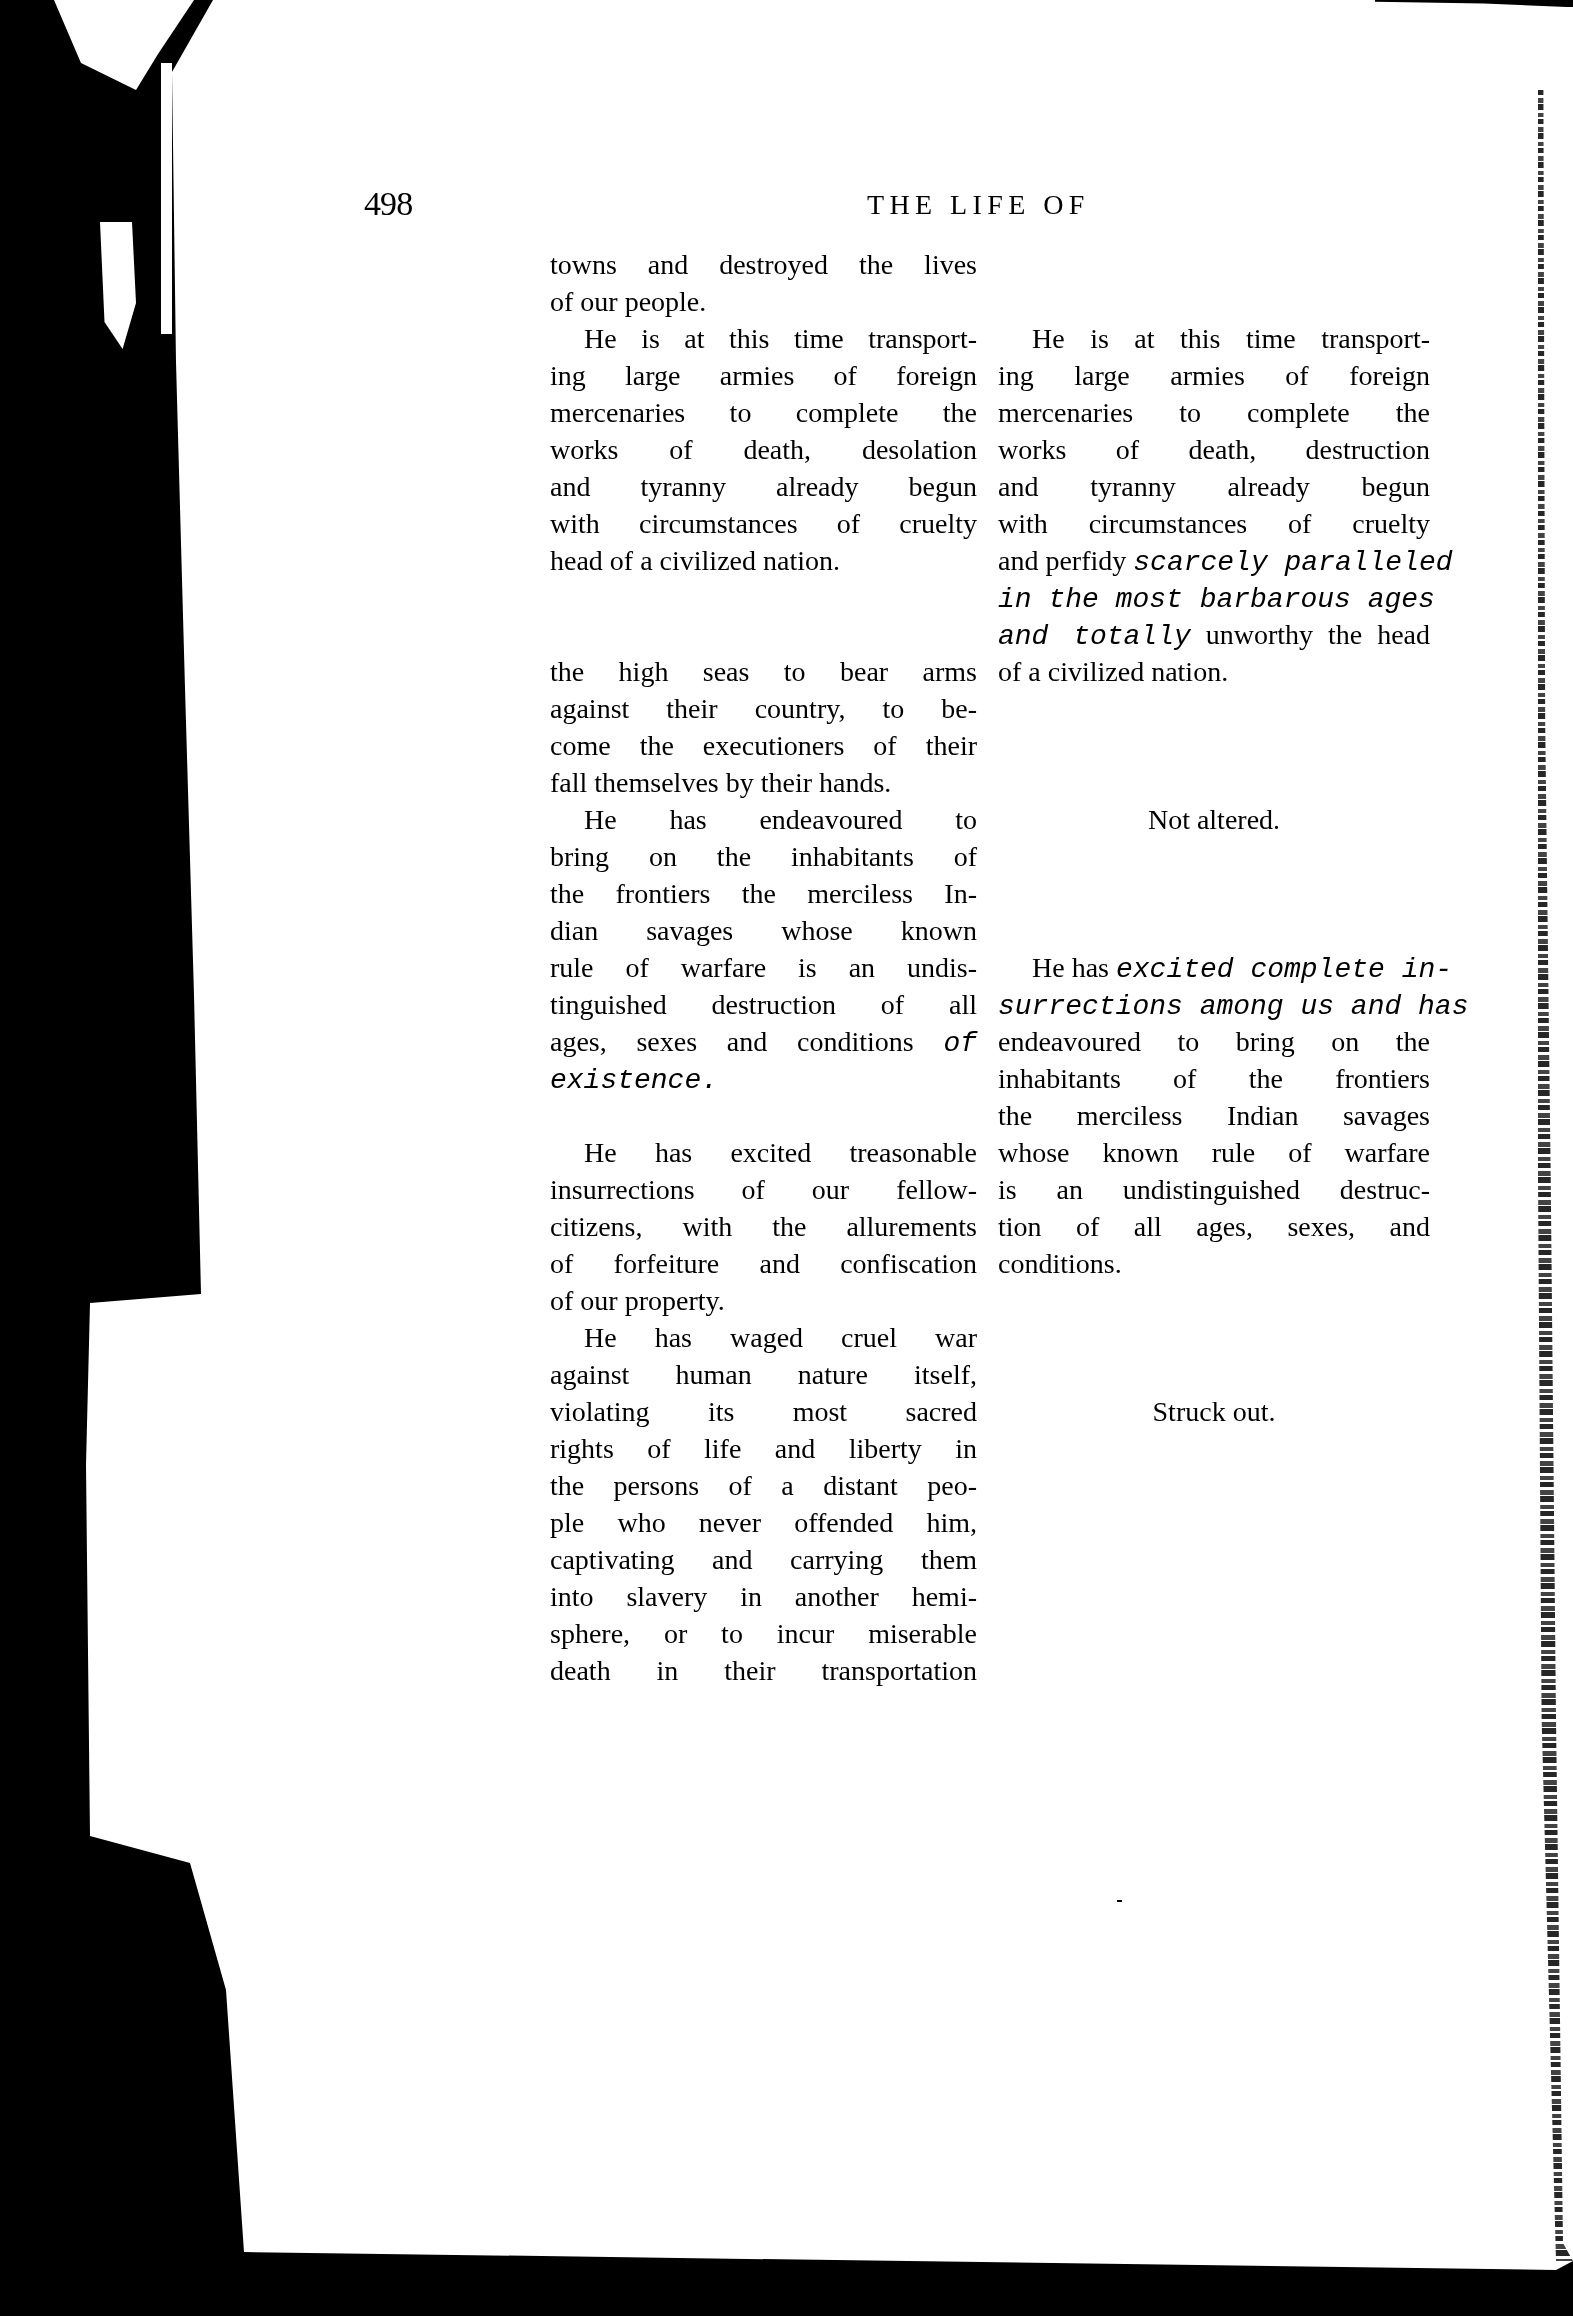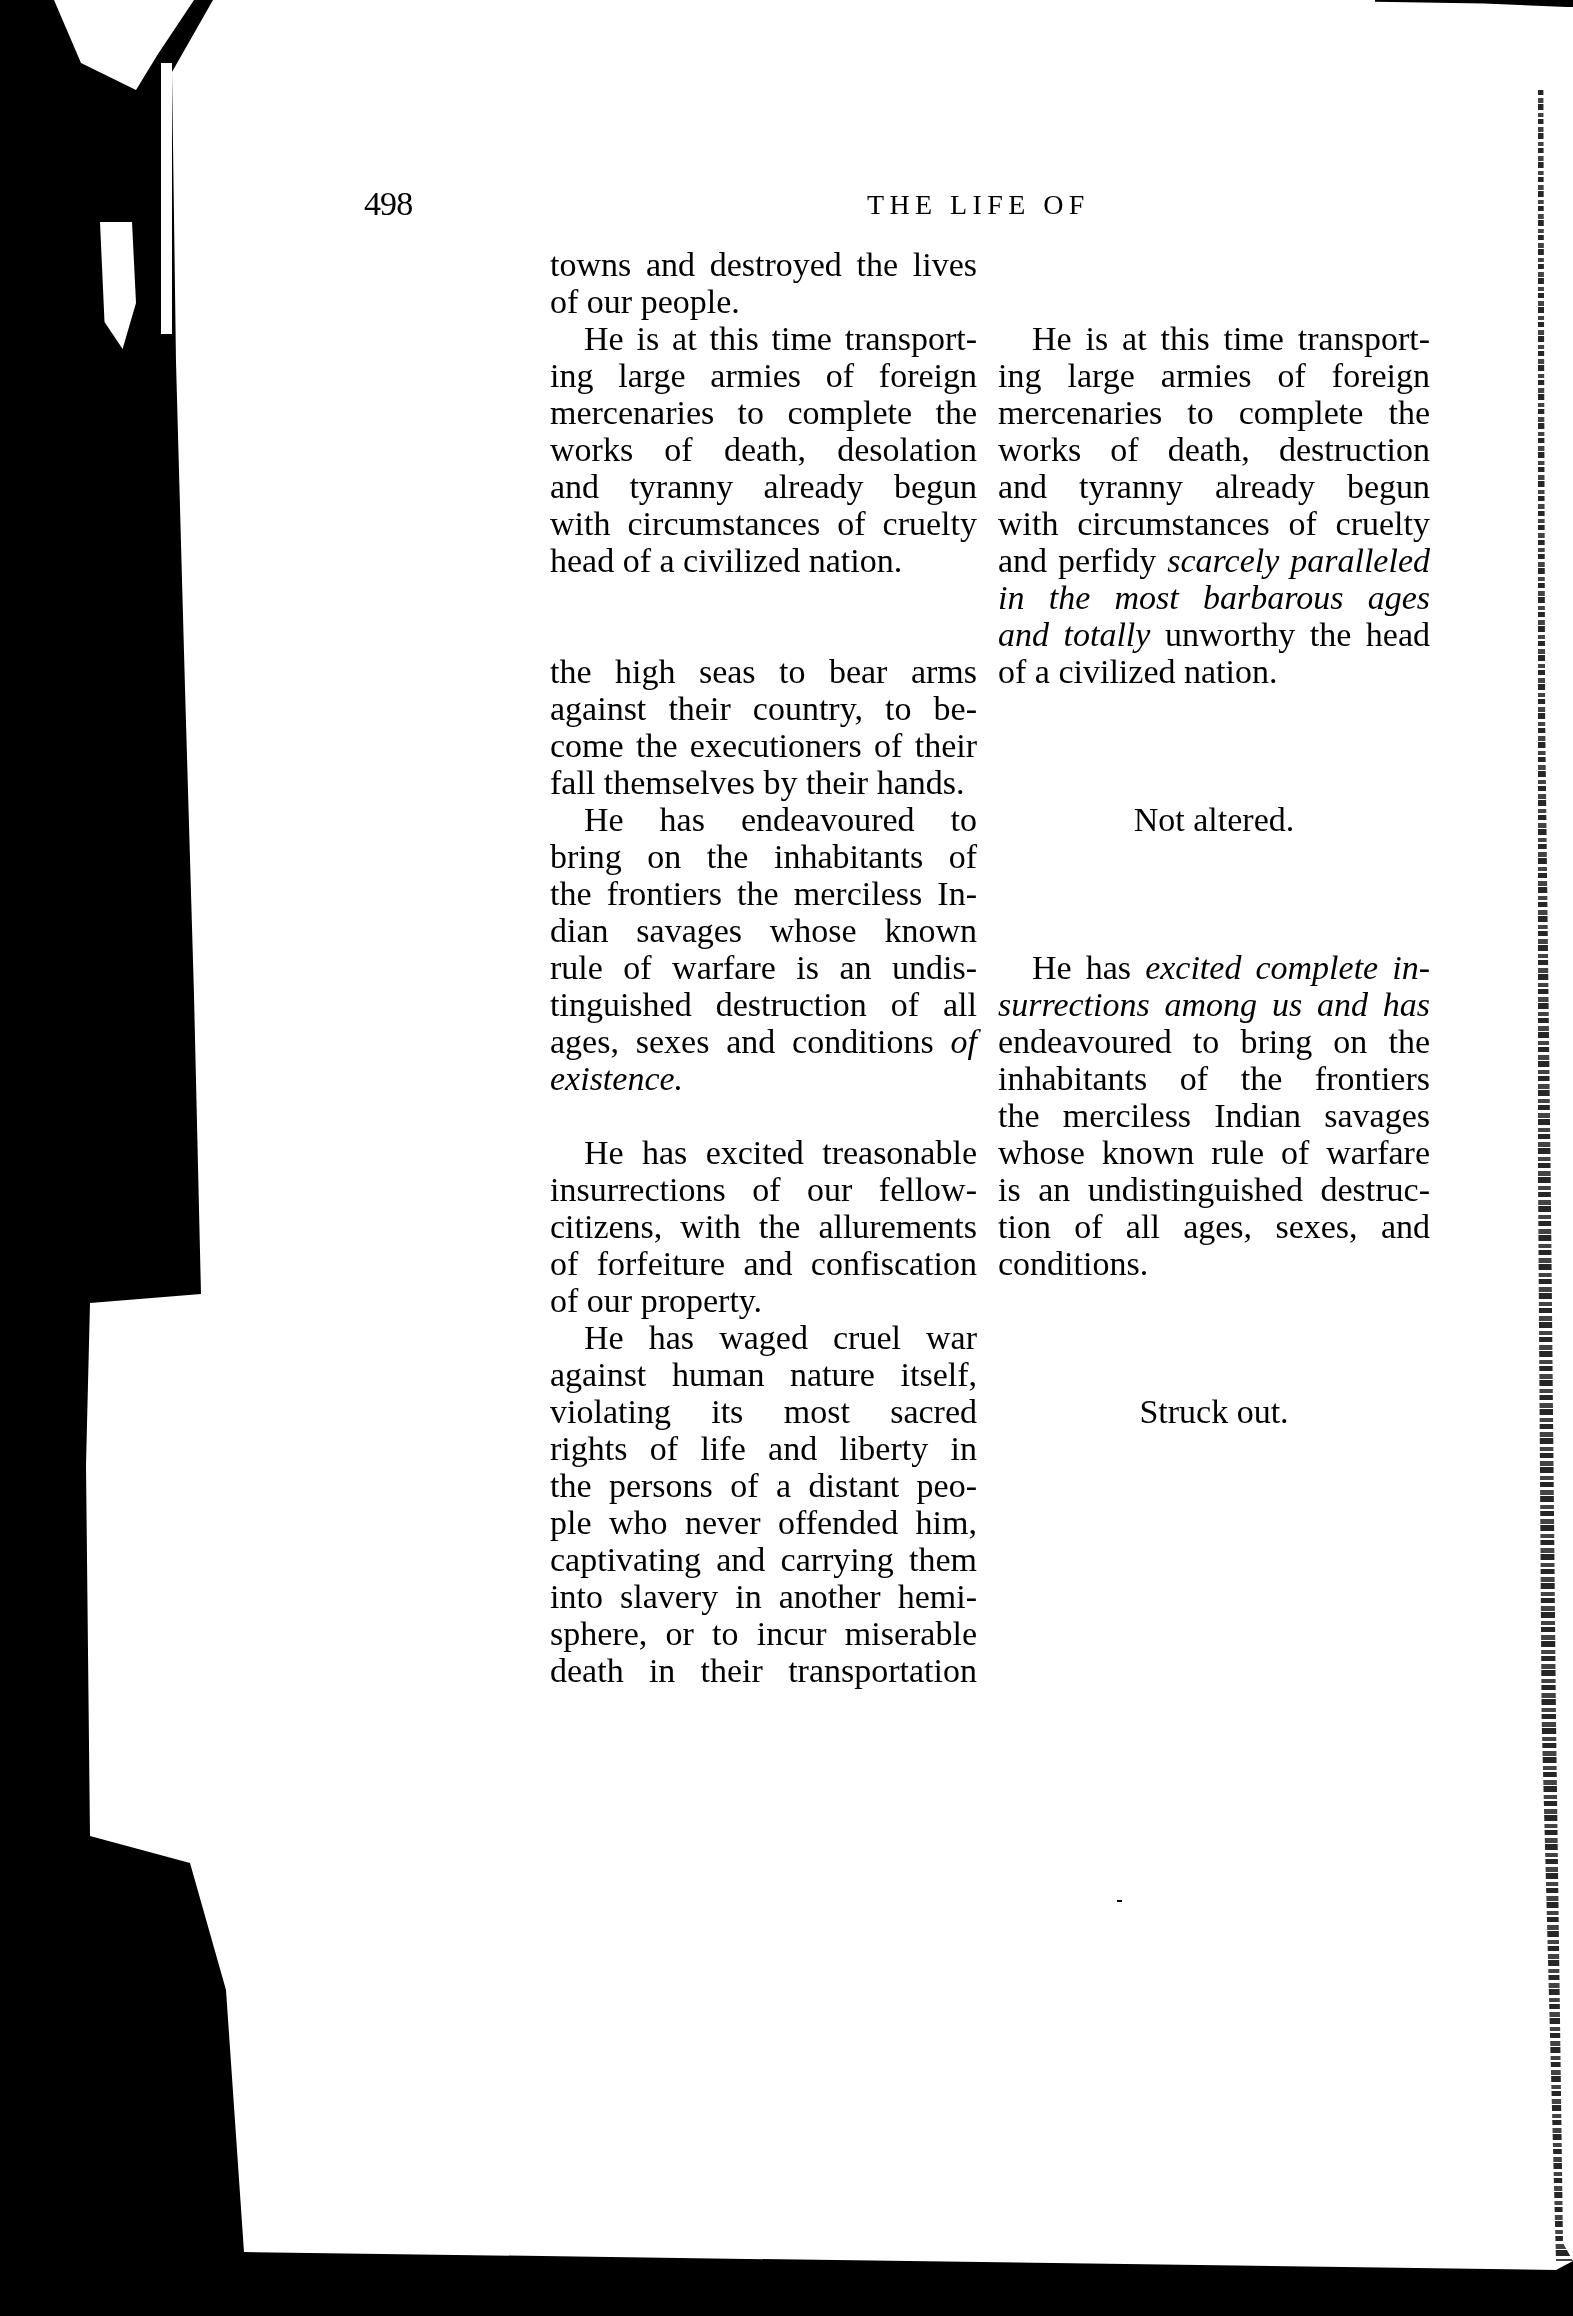--- a/index.html
+++ b/index.html
@@ -42,33 +42,33 @@
       position: absolute; left: 364px; top: 181px; font-size: 34px; line-height: 45px;
       letter-spacing: -0.9px;
     }
     .running-head {
       position: absolute; left: 867px; top: 192px; font-size: 28px; line-height: 25px;
       letter-spacing: 5.4px;
     }
 
     
     .col {
-      position: absolute; font-size: 34px; line-height: 37px;
+      position: absolute; font-size: 28px; line-height: 37px;
     }
     .col-left { left: 550px; width: 427px; top: 246px; }
     .col-right { left: 998px; width: 432px; top: 246px; }
     .line {
       display: block; height: 37px; white-space: nowrap;
       text-align: justify; text-align-last: justify;
     }
     .line.last { text-align-last: left; }
     .line.indent { padding-left: 34px; }
     .line.blank { }
     .center { text-align: center; text-align-last: center; }
-    em { font-style: italic; }
+    em { font-style: italic; font-family: Liberation Mono, monospace; }
   </style>
 </head>
 <body>
 
 <div class="scan-left"></div>
 <div class="scan-left-streak"></div>
 <div class="scan-left-streak2"></div>
 <div class="scan-bottom"></div>
 <div class="scan-top-right"></div>
 <div class="scan-right"></div>

